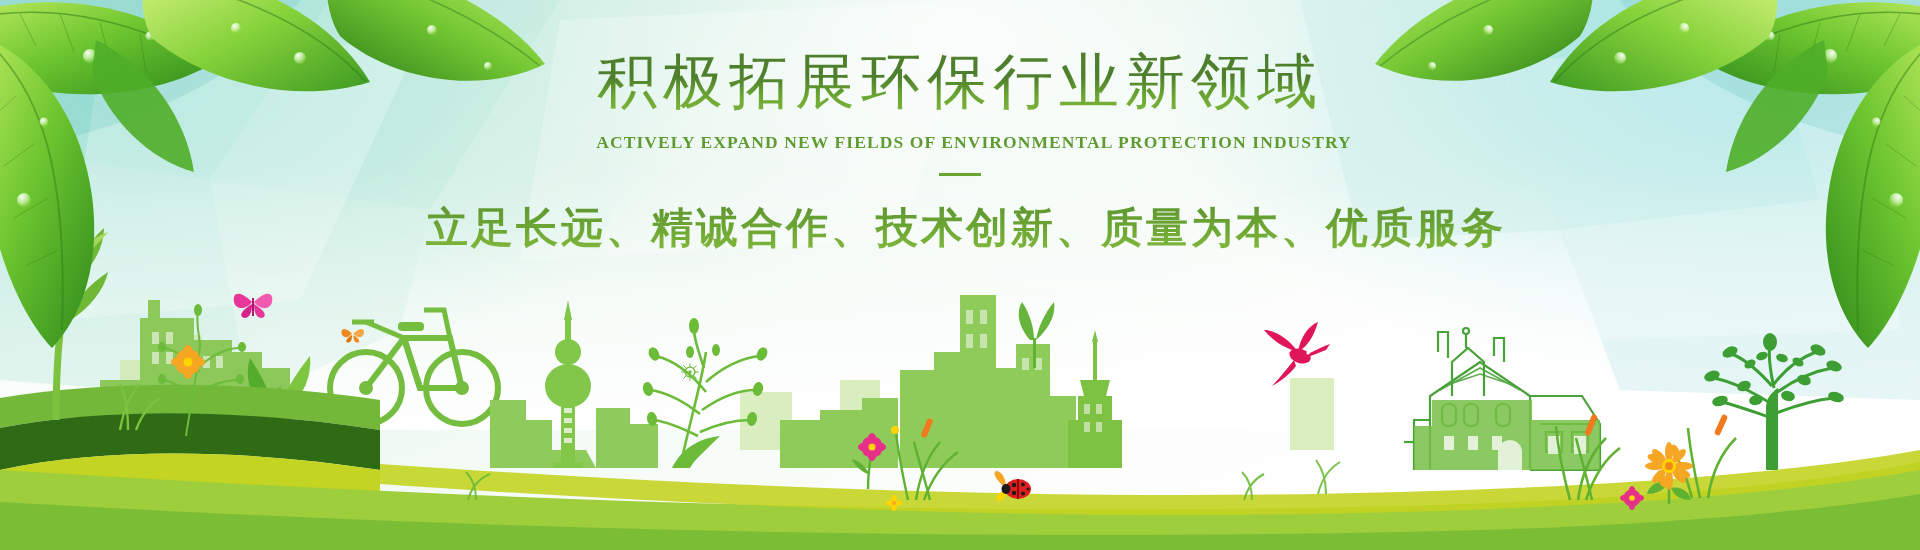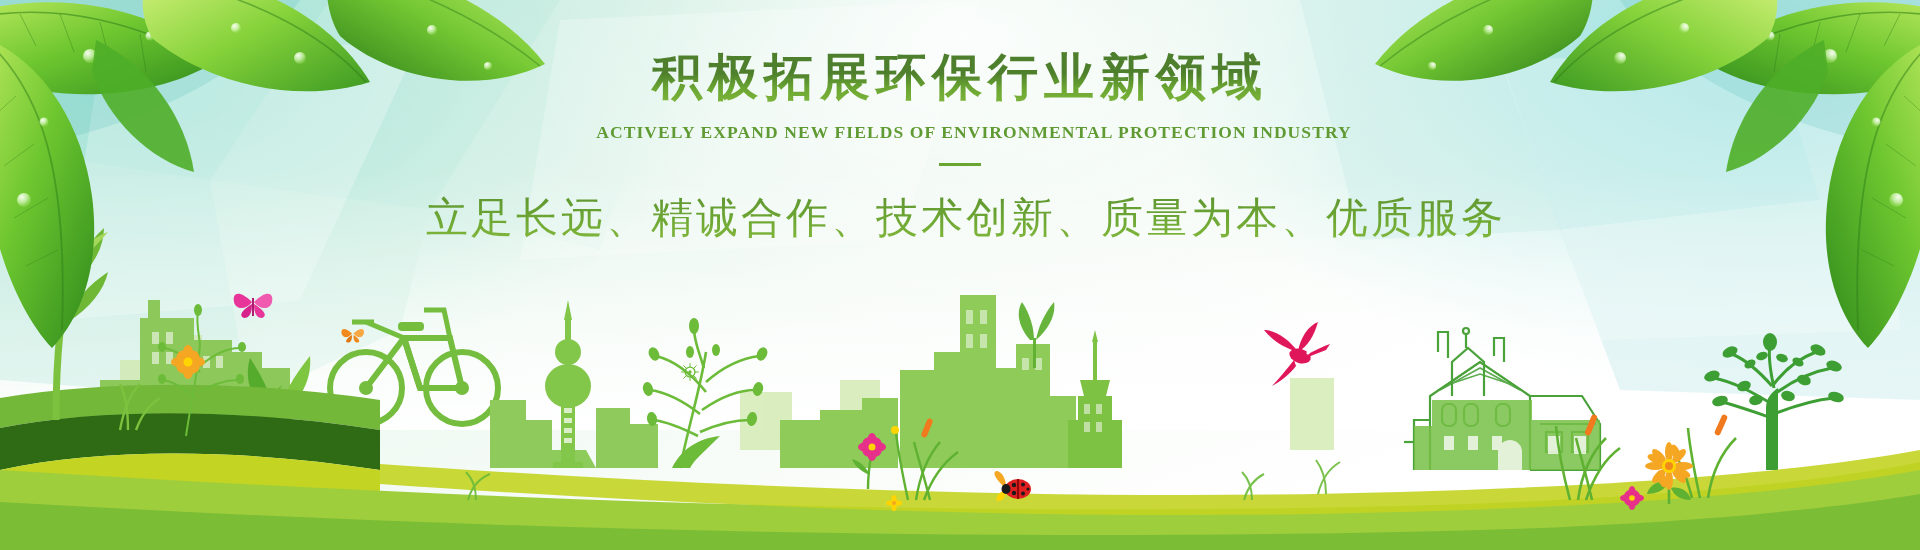--- a/index.html
+++ b/index.html
@@ -30,40 +30,40 @@
     left:0; bottom:120px; width:1920px; height:260px;
     background:linear-gradient(to top, rgba(255,255,255,.92) 0%, rgba(255,255,255,0) 100%);
   }
 
   
   .textblock {
     position:absolute; left:0; top:52px; width:1920px; text-align:center; z-index:40;
   }
   .headline {
     font-family:"Liberation Serif", serif;
-    font-size:50px; font-weight:bold; letter-spacing:6px; line-height:1;
+    font-size:60px; font-weight:normal; letter-spacing:6px; line-height:1;
     background:linear-gradient(180deg,#4e7f2c 0%, #4e7f2c 42%, #6aa532 72%, #7cb43a 100%);
     -webkit-background-clip:text; background-clip:text; color:transparent;
     -webkit-text-fill-color:transparent;
     text-shadow:none;
   }
   .subline {
     margin-top:20px;
     font-family:"Liberation Serif", serif;
     font-size:17.5px; font-weight:bold; letter-spacing:1.1px;
     color:#5f9b32;
     margin-left:28px;
   }
   .divider {
     margin:20px auto 0; width:42px; height:3px; background:#6aa531;
   }
   .tagline {
     margin-top:24px;
     font-family:"Liberation Serif", serif;
-    font-size:42px; font-weight:normal; letter-spacing:3px;
+    font-size:42px; font-weight:bold; letter-spacing:3px;
     background:linear-gradient(180deg,#5c9330 0%, #6ea834 55%, #86bb3e 100%);
     -webkit-background-clip:text; background-clip:text; color:transparent;padding-left:12px;
     -webkit-text-fill-color:transparent;
   }
 
   svg.layer { position:absolute; left:0; top:0; width:1920px; height:550px; }
   .z-leaf { z-index:60; }
   .z-city { z-index:20; }
   .z-wave { z-index:30; }
   .z-front { z-index:50; }

